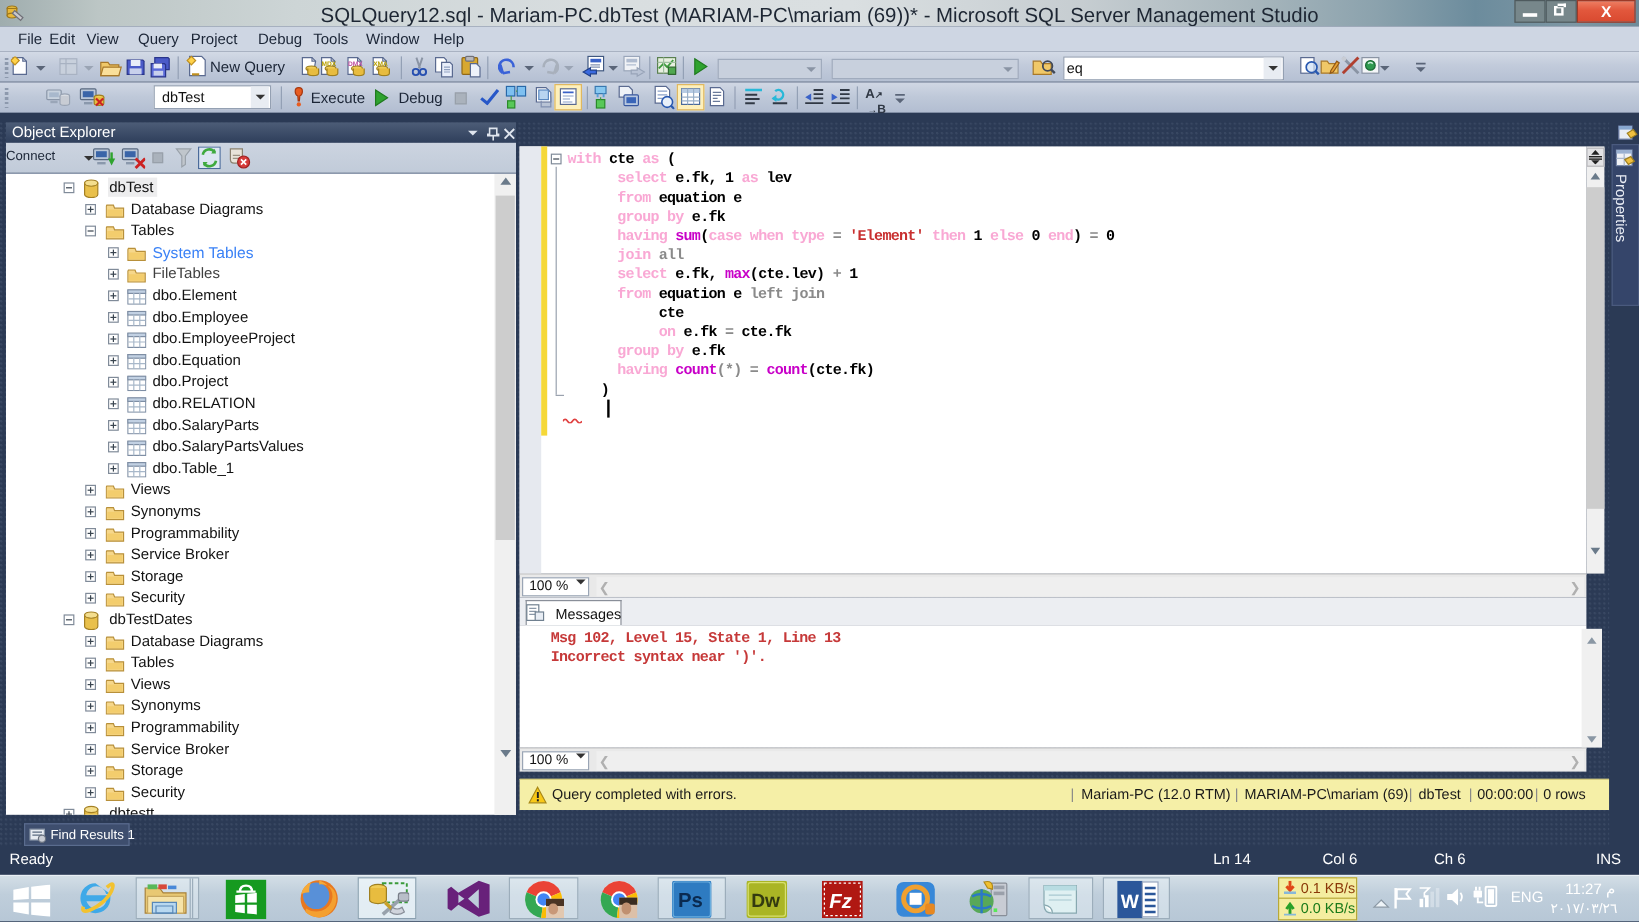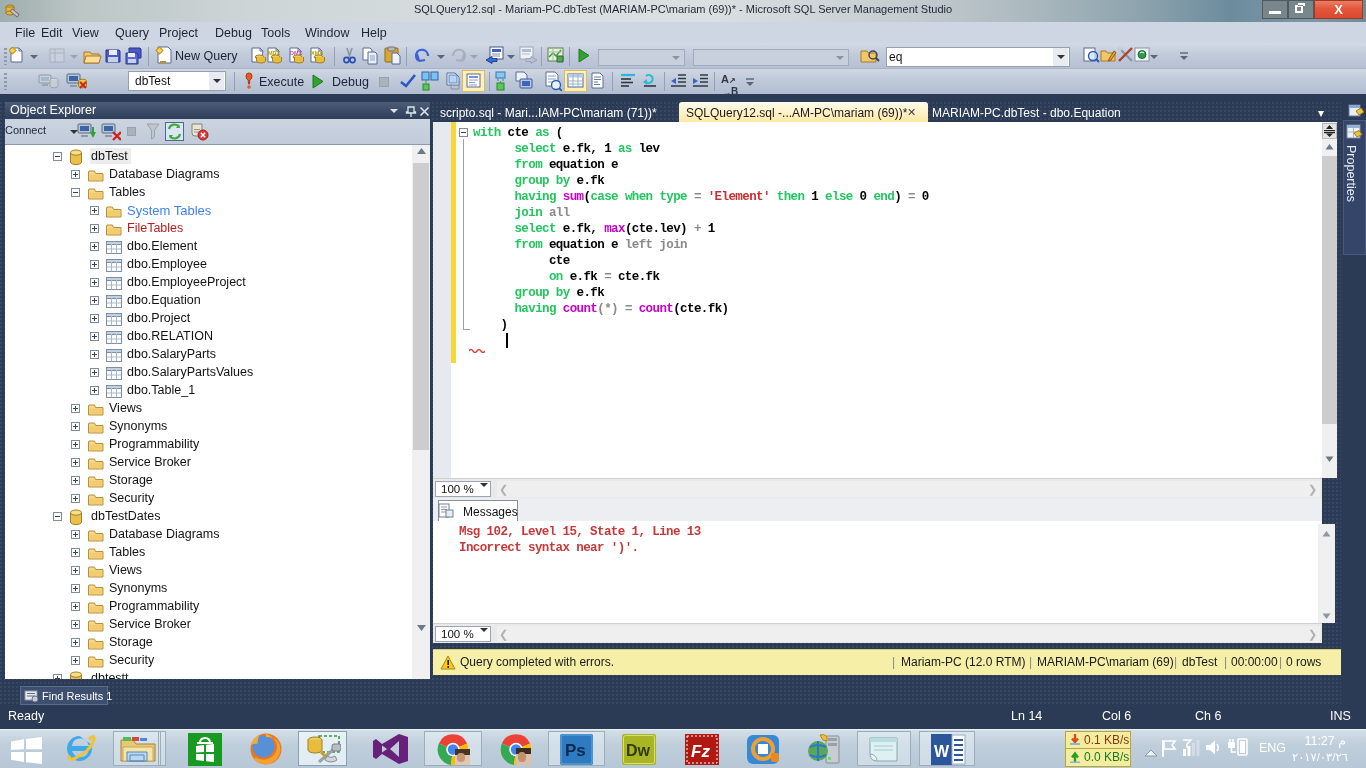--- a/index.html
+++ b/index.html
@@ -3,21 +3,21 @@
 <meta charset="utf-8">
 <style>
 *{margin:0;padding:0;box-sizing:border-box}
 html,body{width:1366px;height:768px;overflow:hidden}
 body{font-family:"Liberation Sans",sans-serif;position:relative;background:#2b3a55}
 .abs{position:absolute}
 .mono{font-family:Liberation Mono, monospace}
 
 #titlebar{left:0;top:0;width:1366px;height:22px;
 background:linear-gradient(90deg,#9fadae 0%,#bcc6c5 6%,#cdd5d6 18%,#d9dee0 38%,#dadfe1 52%,#c6cdd1 66%,#a9b7bd 76%,#8ba2ad 84%,#6c8c9d 90%,#7e97a4 96%,#6f8b99 100%)}
-#titletext{left:0;top:3px;width:1366px;text-align:center;font-size:11px;color:#1d2633}
+#titletext{left:0;top:3px;width:1366px;text-align:center;font-size:17px;color:#1d2633}
 #menubar{left:0;top:22px;width:1366px;height:21px;background:#ced6e3}
 .menuitem{position:absolute;top:26px;font-size:12.5px;color:#1b2536}
 #toolbar1{left:0;top:43px;width:1366px;height:26px;background:linear-gradient(#d3dae6,#c2cbdb 45%,#b5c0d3);border-bottom:1px solid #aab4c6}
 #toolbar2{left:0;top:69px;width:1366px;height:25px;background:linear-gradient(#d0d7e4,#bfc9d9 45%,#b2bdd1)}
 #darkline{left:0;top:94px;width:1366px;height:8px;background:#2b3a55}
 .grip{position:absolute;width:3px;background:repeating-linear-gradient(#8d99ad 0 2px,transparent 2px 4px)}
 .tsep{position:absolute;width:1px;background:#93a0b5}
 .combo{position:absolute;background:#fff;border:1px solid #94a0b2;font-size:12px;color:#111}
 .combo .arr{position:absolute;right:1px;top:0;bottom:0;width:15px;background:#e8ecf2;display:flex;align-items:center;justify-content:center}
 .darr{width:0;height:0;border-left:4px solid transparent;border-right:4px solid transparent;border-top:4px solid #333}
@@ -37,21 +37,21 @@
 
 #tabbar{left:433px;top:0px;width:908px;height:20px}
 .itab{position:absolute;top:0;color:#fff;font-size:12px;padding-top:4px}
 #atab{position:absolute;left:246px;top:0;width:249px;height:20px;background:linear-gradient(#fffbee,#fff3cd 45%,#ffe8a6);border-radius:3px 3px 0 0;color:#1a1a1a;font-size:12px;padding:4px 0 0 7px}
 
 #editor{left:433px;top:122px;width:889px;height:356px;background:#fff}
 #gutter{left:433px;top:122px;width:18px;height:356px;background:#e6e9ef}
 #ystrip{left:451px;top:122px;width:5px;height:241px;background:#f5d838}
 #escroll{left:1322px;top:122px;width:15px;height:356px;background:#f0f0f0}
 #code{left:473px;top:125px;font-family:"Liberation Mono",monospace;font-size:12.5px;line-height:16px;letter-spacing:-0.6px;font-weight:bold;color:#000;white-space:pre}
-.kw{color:#22c55e}.fn{color:#c800c8}.gy{color:#8a8a8a}.st{color:#c82f2f}
+.kw{color:#f9a8d4}.fn{color:#c800c8}.gy{color:#8a8a8a}.st{color:#c82f2f}
 
 .zoomrow{position:absolute;background:#e9e9e9;border-top:1px solid #d0d0d0}
 .zcombo{position:absolute;background:#fff;border:1px solid #9aa5b5;font-size:11.5px;color:#111}
 .hscroll{position:absolute;background:#efefef}
 
 #msgtabrow{left:433px;top:498px;width:889px;height:23px;background:#eceef2}
 #msgtab{position:absolute;left:5px;top:2px;width:80px;height:21px;background:#fff;border:1px solid #8a8f99;border-bottom:none;font-size:12px;color:#111;padding:4px 0 0 24px}
 #msgbody{left:433px;top:521px;width:889px;height:102px;background:#fff}
 #msgscroll{left:1318px;top:524px;width:17px;height:99px;background:#f0f0f0}
 
@@ -442,21 +442,21 @@
 <svg class="abs" style="left:101px;top:60px" width="16" height="13">
           <path d="M0.5 3 L0.5 12 L15 12 L15 4.5 L7.5 4.5 L6.5 2 L1 2 Z" fill="#f6d78b" stroke="#b8903a"></path>
           <path d="M1.5 5.5 L14 5.5 L14 11 L1.5 11 Z" fill="#f3cd6d"></path>
         </svg>
 <div class="abs" style="left:121px;top:57px;font-size:13px;color:#3b82f6;white-space:nowrap;padding:1px 3px 1px 1px">System Tables</div>
 <span class="pm plus" style="left:85px;top:79px"></span>
 <svg class="abs" style="left:101px;top:78px" width="16" height="13">
           <path d="M0.5 3 L0.5 12 L15 12 L15 4.5 L7.5 4.5 L6.5 2 L1 2 Z" fill="#f6d78b" stroke="#b8903a"></path>
           <path d="M1.5 5.5 L14 5.5 L14 11 L1.5 11 Z" fill="#f3cd6d"></path>
         </svg>
-<div class="abs" style="left:121px;top:75px;font-size:12.5px;color:#b91c1c;white-space:nowrap;padding:1px 3px 1px 1px">FileTables</div>
+<div class="abs" style="left:121px;top:75px;font-size:12.5px;color:#404040;white-space:nowrap;padding:1px 3px 1px 1px">FileTables</div>
 <span class="pm plus" style="left:85px;top:97px"></span>
 <svg class="abs" style="left:101px;top:96px" width="16" height="13">
           <rect x="0.5" y="0.5" width="15" height="12" fill="#fff" stroke="#7e8ea4"></rect>
           <rect x="0.5" y="0.5" width="15" height="3" fill="#c2d1e3" stroke="#7e8ea4"></rect>
           <line x1="5.5" y1="3" x2="5.5" y2="12.5" stroke="#a8b8ca"></line>
           <line x1="10.5" y1="3" x2="10.5" y2="12.5" stroke="#a8b8ca"></line>
           <line x1="1" y1="8" x2="15" y2="8" stroke="#a8b8ca"></line>
         </svg>
 <div class="abs" style="left:121px;top:93px;font-size:12.5px;color:#121212;white-space:nowrap;padding:1px 3px 1px 1px">dbo.Element</div>
 <span class="pm plus" style="left:85px;top:115px"></span>
@@ -631,26 +631,20 @@
     <div class="abs" id="oescroll"></div>
     <svg class="abs" style="left:411px;top:45px" width="11" height="9">
         <path d="M5.5 1 L10 7 L1 7 Z" fill="#6a7a8a"></path>
       </svg>
     <div class="abs" style="left:408px;top:61px;width:16px;height:287px;background:#cdcdcd"></div>
     <svg class="abs" style="left:411px;top:521px" width="11" height="9">
         <path d="M1 2 L10 2 L5.5 8 Z" fill="#6a7a8a"></path>
       </svg>
   </div>
 
-  <div class="abs" id="tabbar">
-    <div class="itab" style="left:7px">scripto.sql - Mari...IAM-PC\mariam (71))*</div>
-    <div id="atab">SQLQuery12.sql -...AM-PC\mariam (69))*<span style="position:absolute;left:228px;top:4px;color:#444;font-size:11px">✕</span></div>
-    <div class="itab" style="left:499px">MARIAM-PC.dbTest - dbo.Equation</div>
-    <div class="itab" style="left:885px">▾</div>
-  </div>
 
   <div class="abs" id="frtab">Find Results 1
 <svg class="abs" style="left:3px;top:3px" width="17" height="13">
         <rect x="1" y="1" width="12" height="9" fill="#e8ecf2" stroke="#8a97a8"></rect>
         <line x1="3" y1="3.5" x2="11" y2="3.5" stroke="#5a6a80"></line>
         <line x1="3" y1="6" x2="11" y2="6" stroke="#5a6a80"></line>
         <circle cx="11" cy="9" r="3" fill="#c8ccd4" stroke="#6a7280"></circle>
       </svg></div>
 </div>
 

